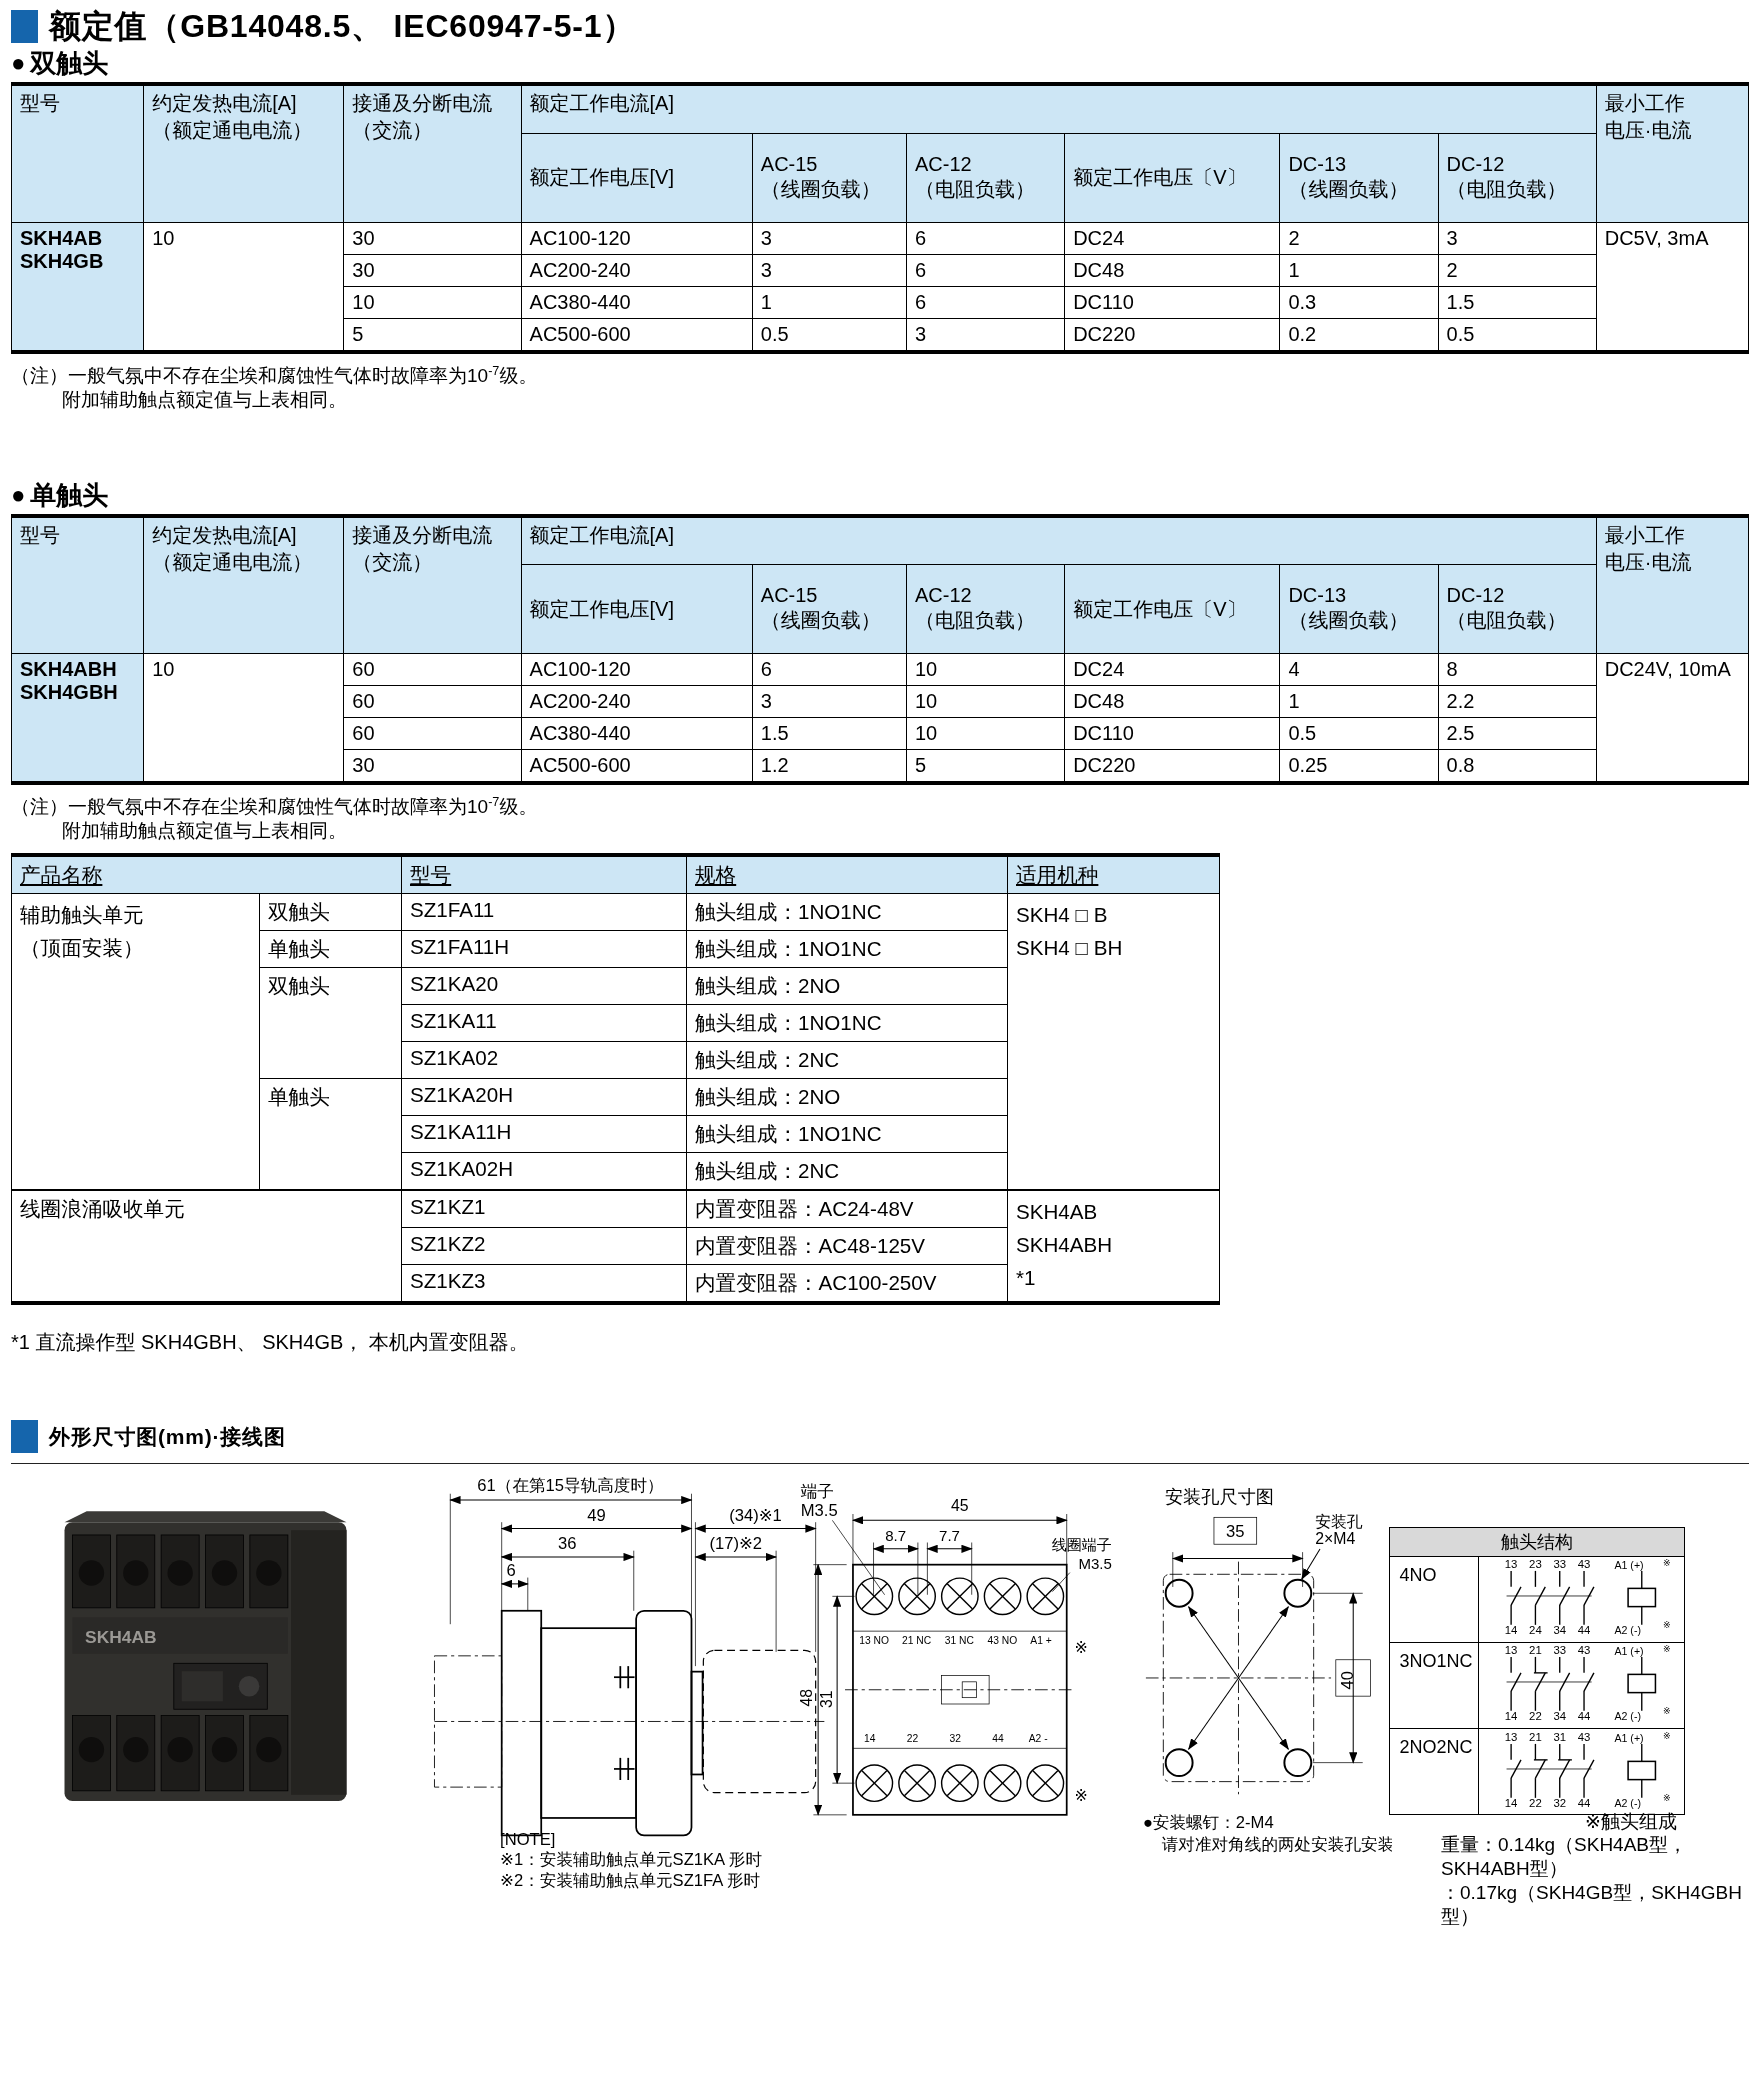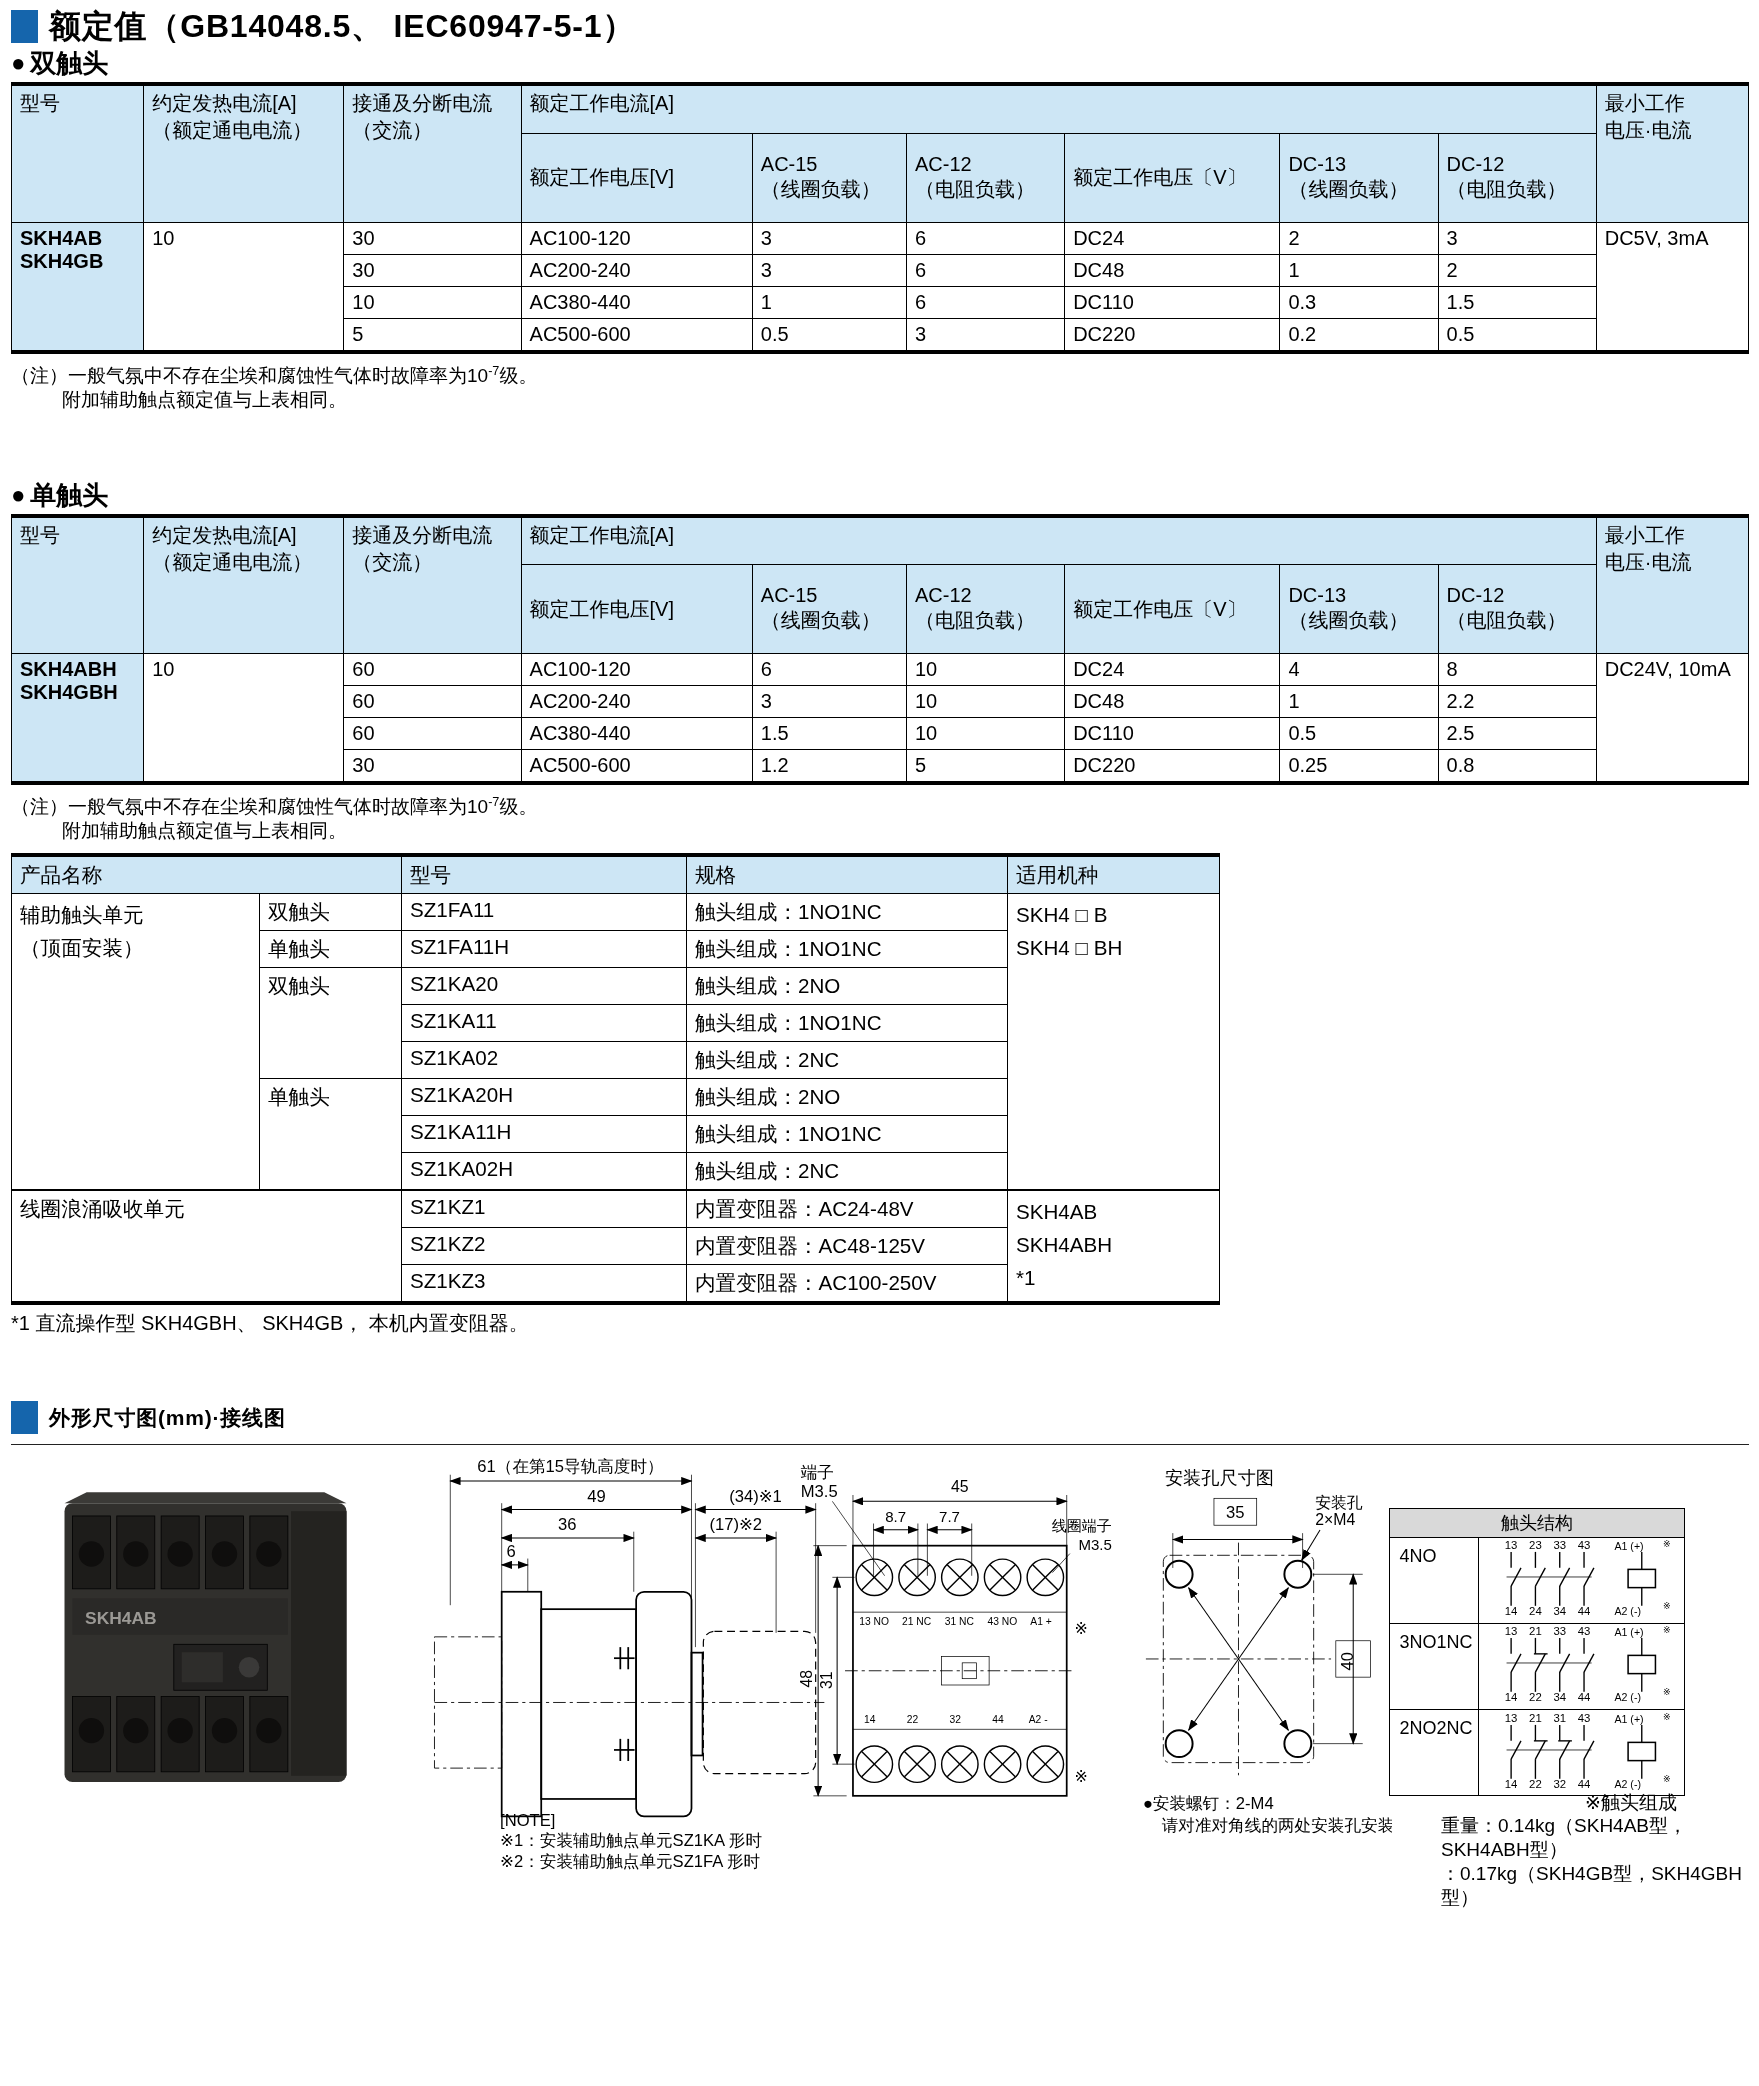--- a/index.html
+++ b/index.html
@@ -30,25 +30,25 @@
   .note-block .indent { padding-left:51px; }
   sup { font-size:12.7px; }
 
   .gap1 { margin-top:68px; }
   .gap2 { margin-top:76px; }
   .gap3 { margin-top:63px; }
 
   
   .options { width:1207px; table-layout:fixed; margin-top:11px; border-top:4px solid #000; border-bottom:4px solid #000; }
   .options th, .options td { border:1.2px solid #000; font-size:20.6px; font-weight:normal; text-align:left; vertical-align:top; padding:4px 8px; }
-  .options thead th { background:#cde6f5; height:36px; }
+  .options thead th { background:#cde6f5; height:36px;text-decoration:underline; }
   .options tbody tr { height:33px; }
   .options .stack { line-height:33px; }
   .options tr.sep td { border-top:2.4px solid #000; }
-  .footnote { margin-top:5px; font-size:20px; }
+  .footnote { margin-top:24px; font-size:20px; }
 
   .rule { width:1738px; border:none; border-top:1.6px solid #222; margin-top:8px; }
   .model-label { font-size:27px; font-weight:bold; margin-top:9.5px; }
 
   
   .drawings { position:relative; width:1738px; height:523px; margin-top:6.3px; }
   .abs { position:absolute; }
 
   .contact-wrap { left:1370px; top:57px; width:296px; }
   .contact-table { width:296px; border:1.6px solid #000;margin-left:8px; }

